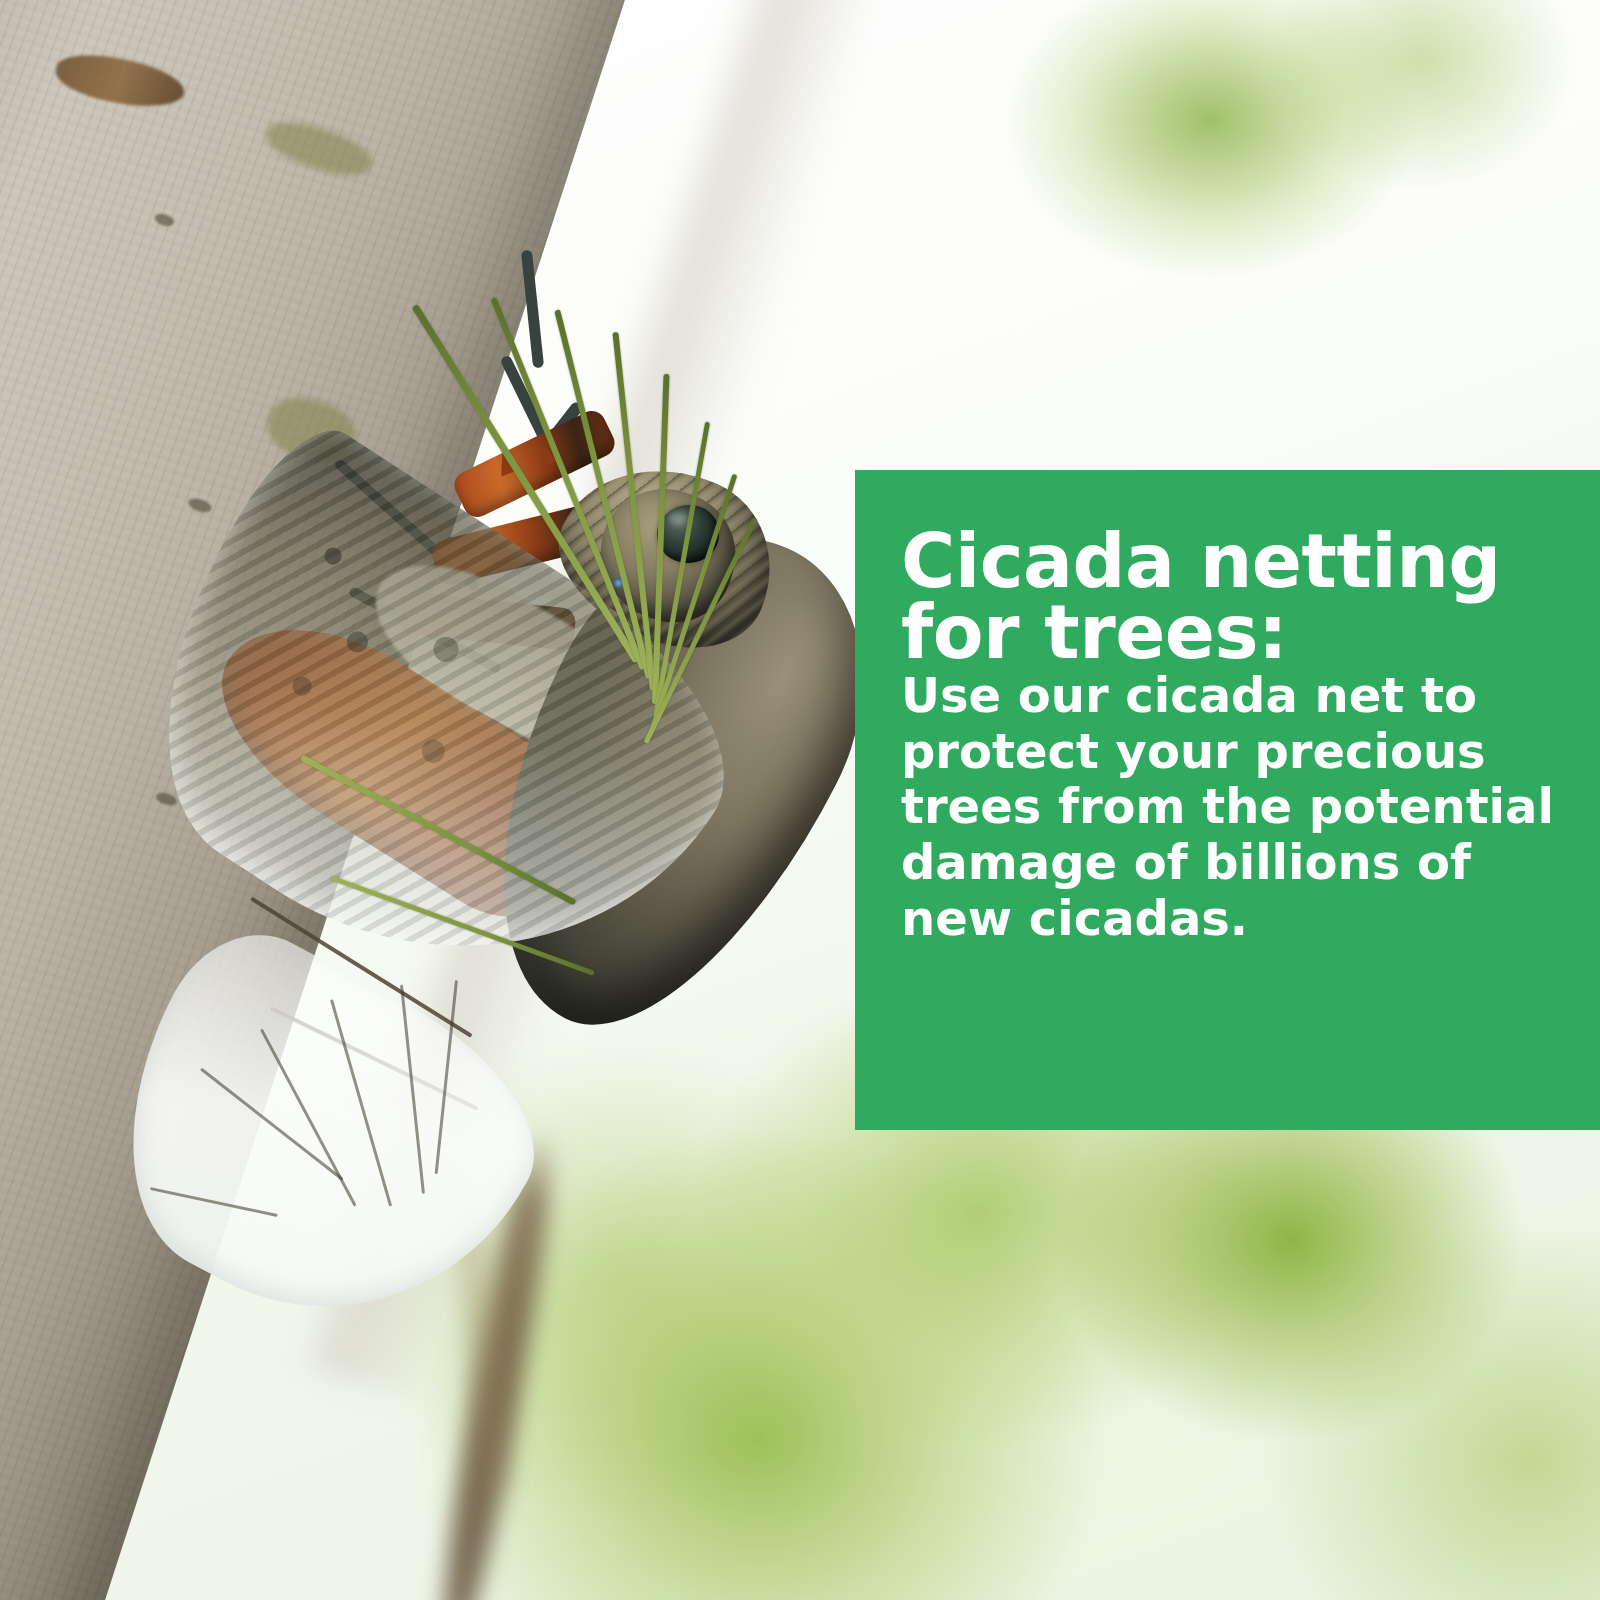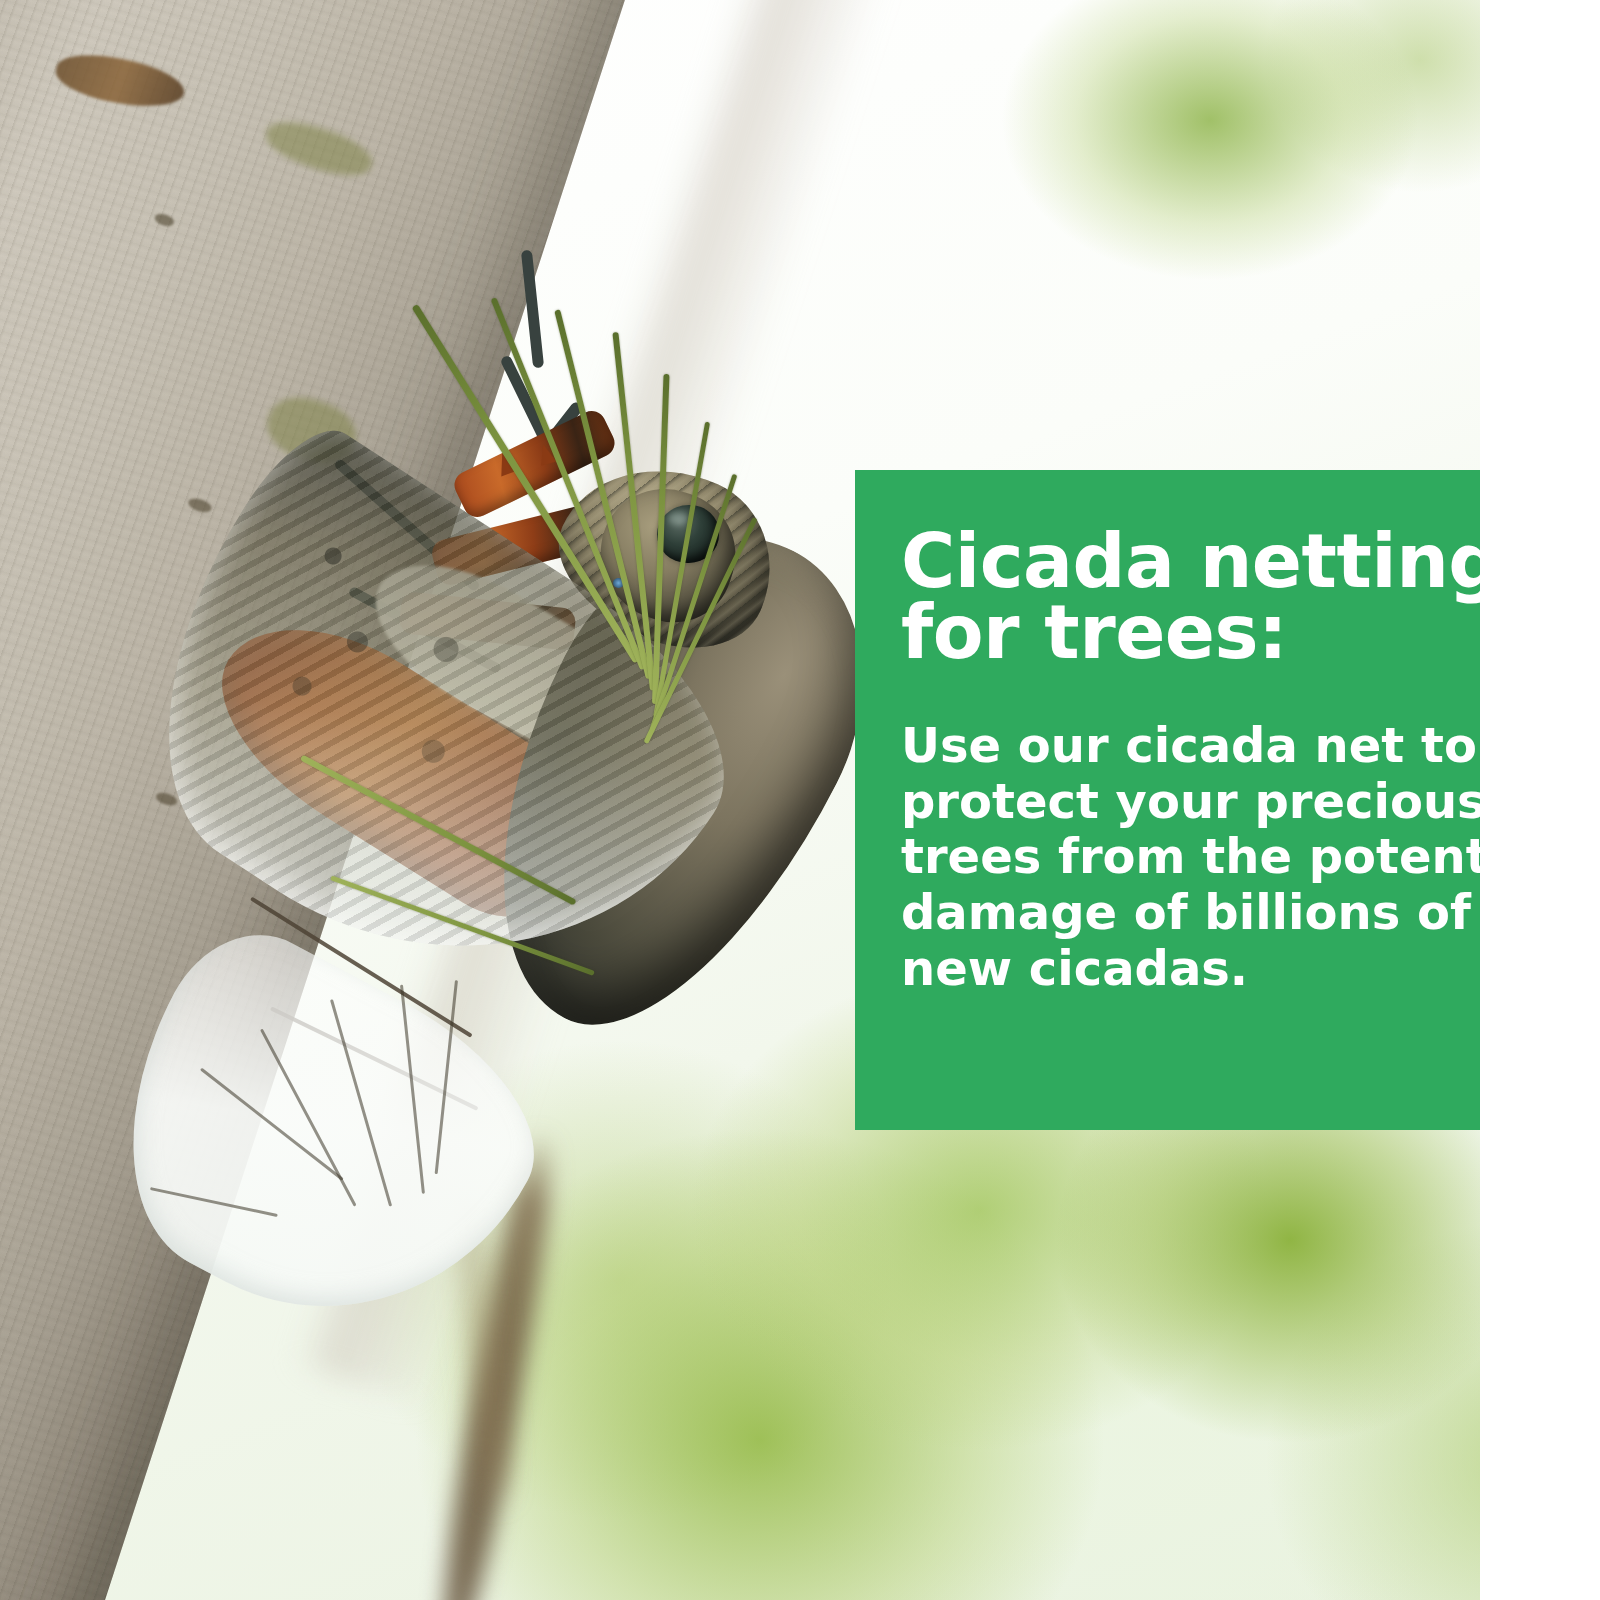--- a/index.html
+++ b/index.html
@@ -6,21 +6,21 @@
   * { box-sizing: border-box; margin: 0; padding: 0; }
   html, body {
     width: 1600px; height: 1600px;
     overflow: hidden;
     font-family: "DejaVu Sans", "Liberation Sans", sans-serif;
     background: #ffffff;
   }
 
   #poster {
     position: relative;
-    width: 1480px; height: 1600px;
+    width: 1600px; height: 1600px;
     overflow: hidden;
     background: #ffffff;
   }
 
   
   .photo {
     position: absolute; inset: 0;
     background:
       radial-gradient(ellipse 300px 260px at 1290px 1240px, rgba(128,170,40,0.85) 0%, rgba(150,185,70,0.45) 45%, rgba(255,255,255,0) 78%),
       radial-gradient(ellipse 360px 300px at 980px 1210px, rgba(150,190,70,0.70) 0%, rgba(180,205,110,0.35) 50%, rgba(255,255,255,0) 80%),
@@ -271,21 +271,20 @@
     font-weight: 700;
     letter-spacing: -0.5px;
     white-space: pre-line;
     margin: 10px 0 0 0;
   }
   .bodycopy {
     color: #ffffff;
     font-size: 48px;
     line-height: 1.16;
     font-weight: 600;
-    margin-top: 50px;
     white-space: pre-line;
   }
 </style>
 </head>
 <body>
 
 <div id="poster">
 
   <div class="photo"></div>
   <div class="twig"></div>

